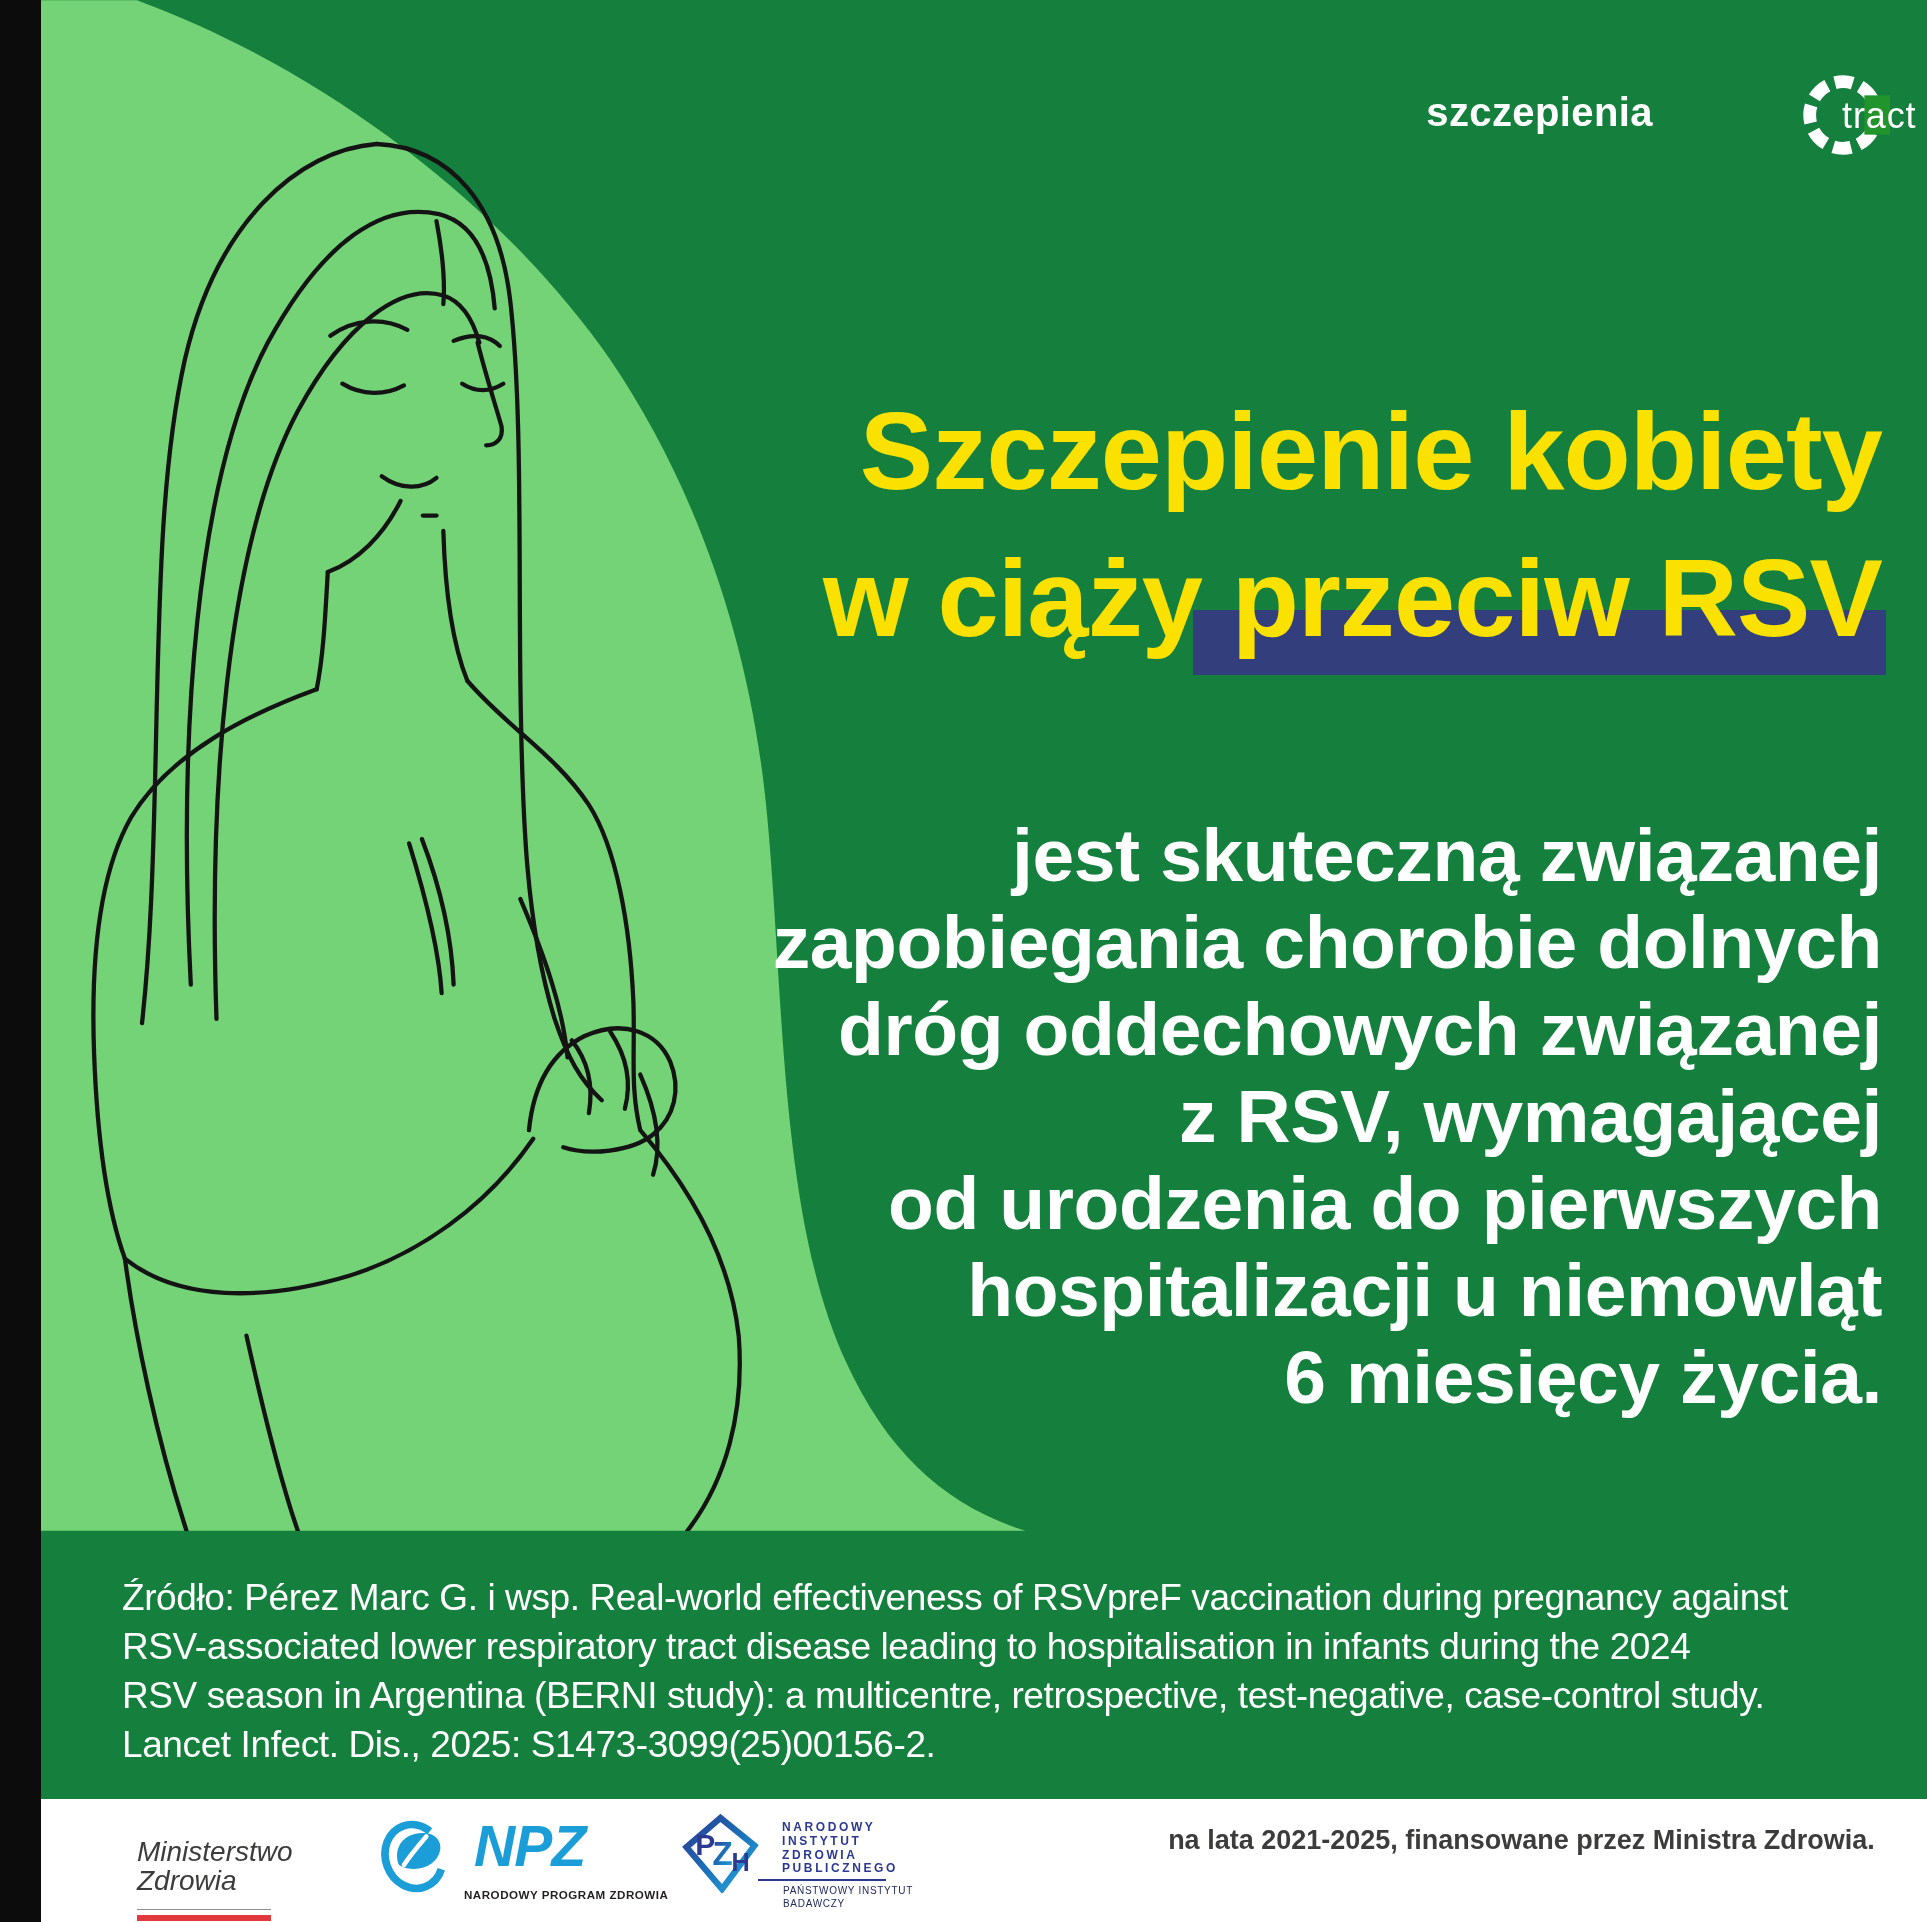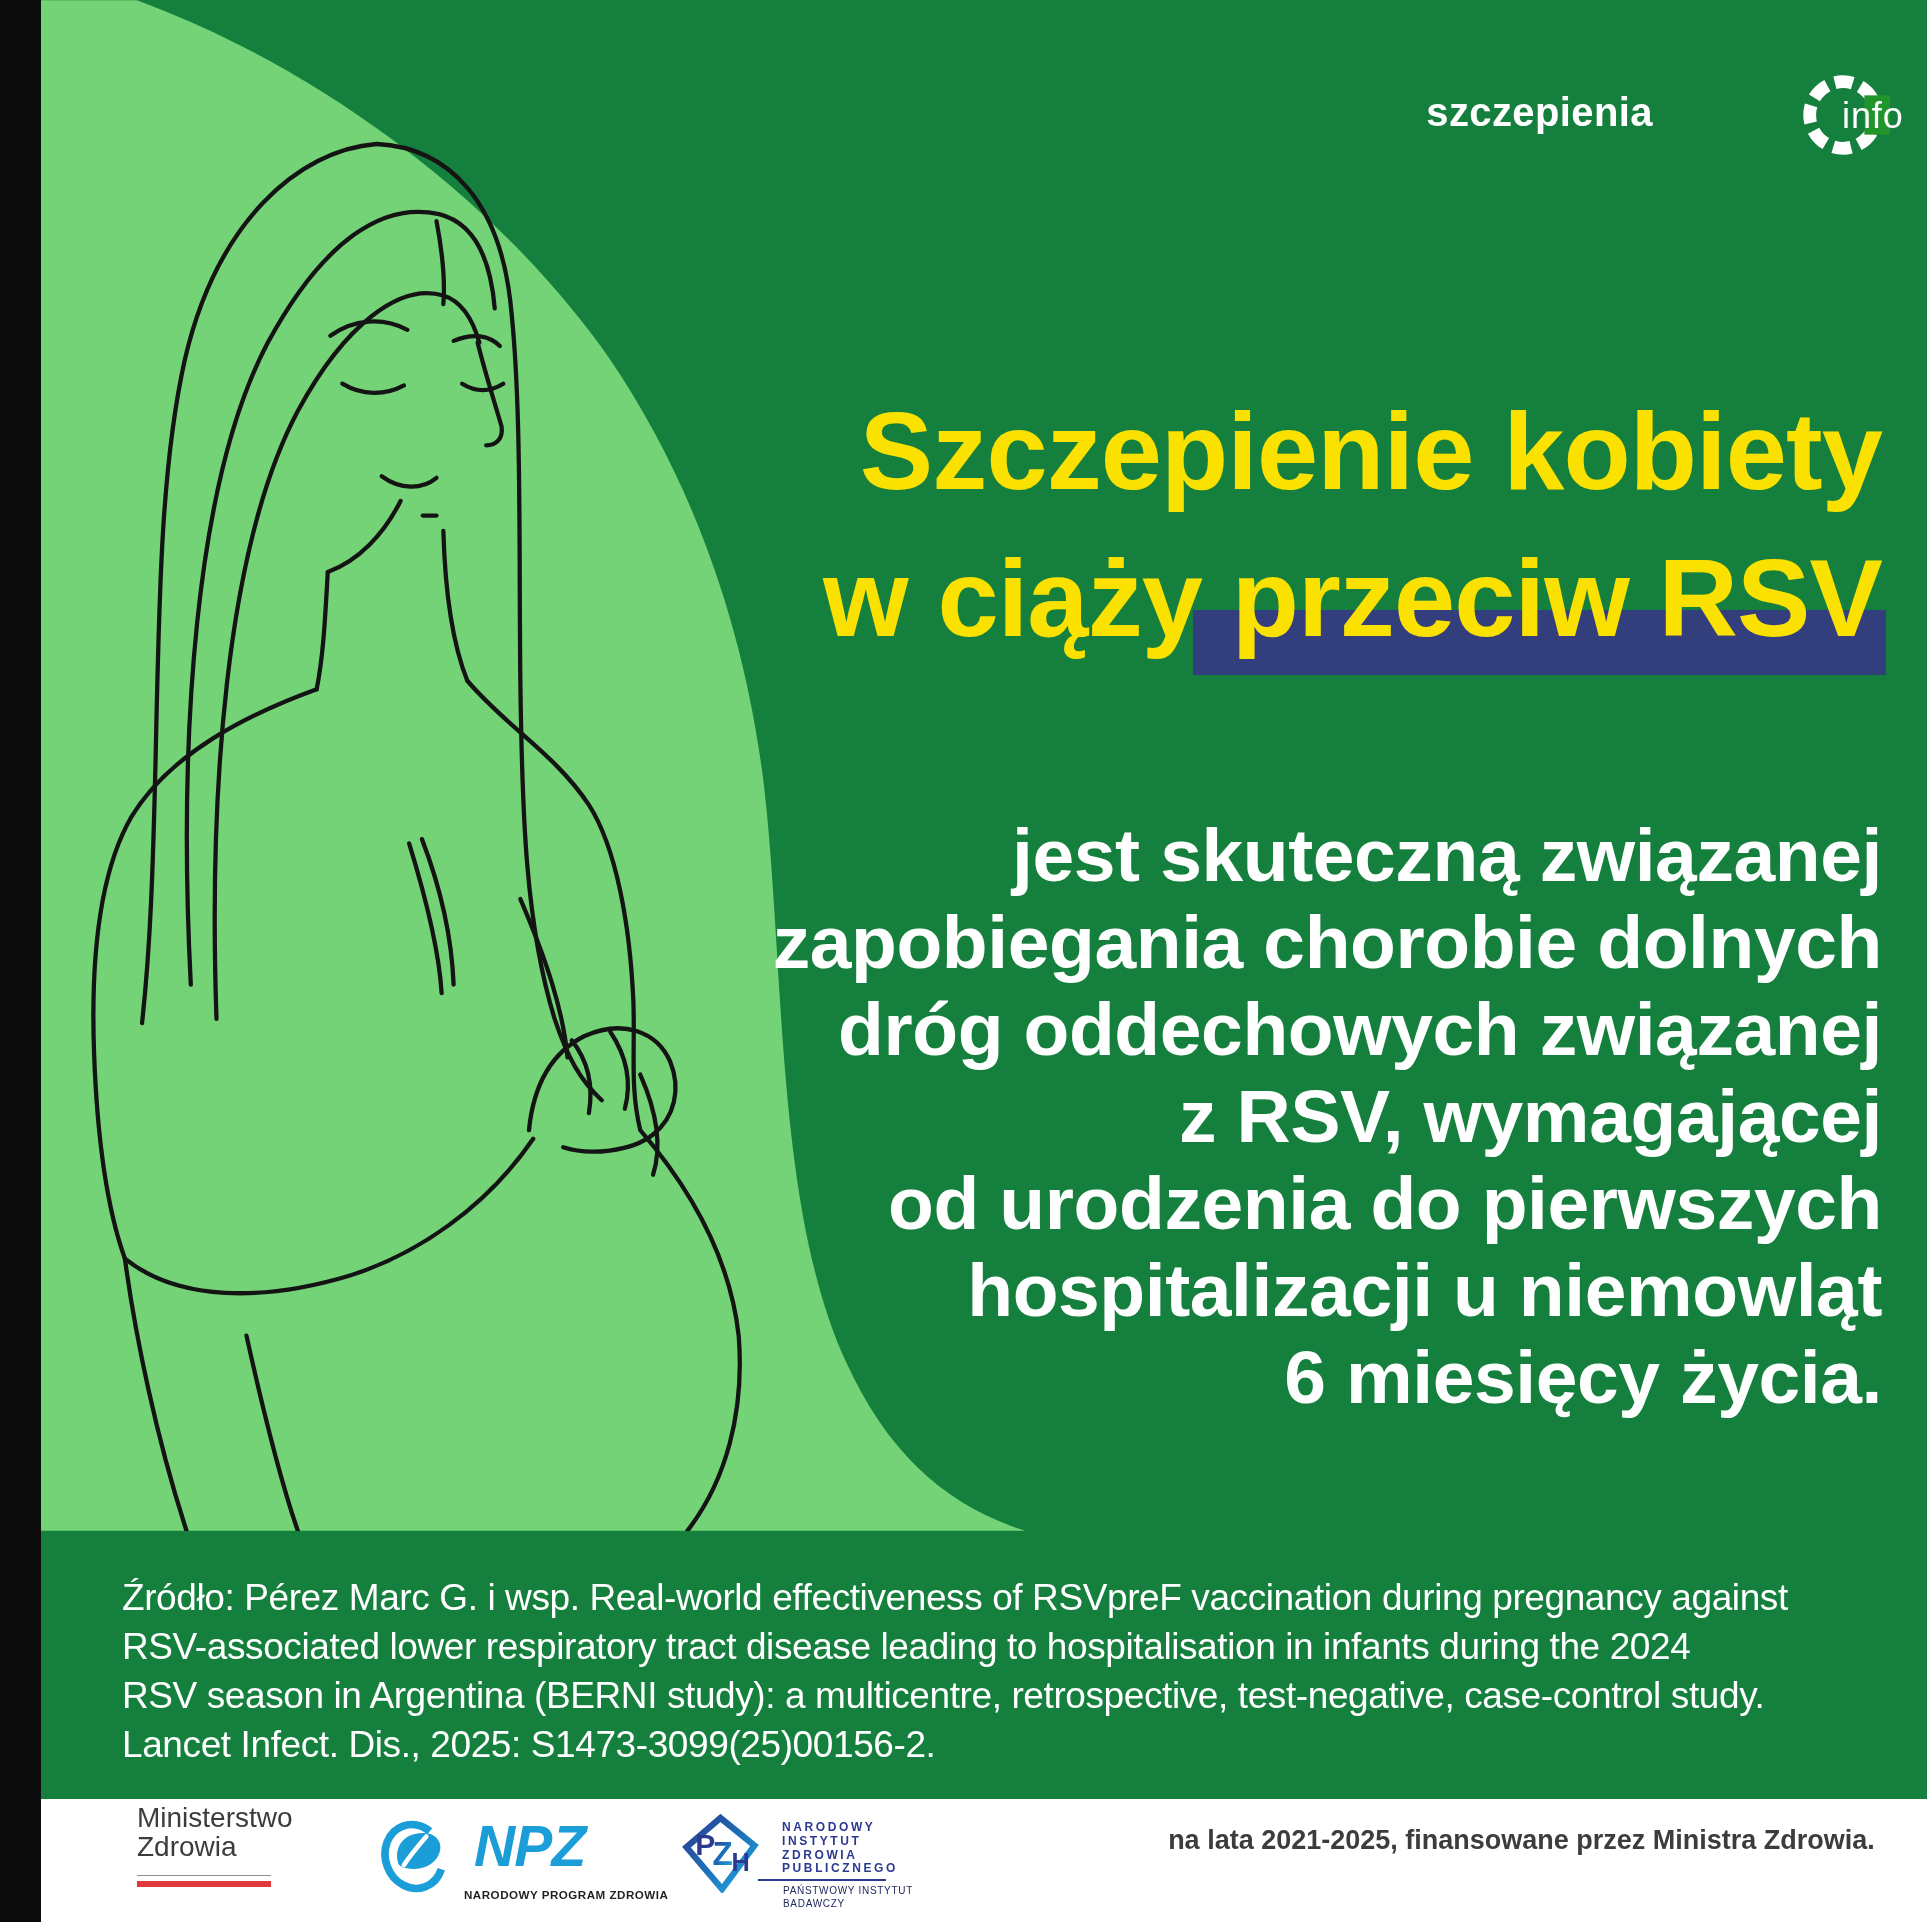--- a/index.html
+++ b/index.html
@@ -40,21 +40,21 @@
   .source{
     position:absolute;left:81px;top:1573px;width:1815px;
     color:#ffffff;font-size:37px;font-weight:400;line-height:49px;
     letter-spacing:-0.4px;z-index:2;
   }
   
   .footer{
     position:absolute;left:0;top:1799px;width:1927px;height:123px;
     background:#ffffff;z-index:3;
   }
-  .mz{position:absolute;left:96px;top:4px;width:223px;}
+  .mz{position:absolute;left:96px;top:38px;width:223px;font-style:italic;}
   .mz-name{color:#3c3c3b;font-size:28px;line-height:29px;font-weight:400;}
   .mz-rule{margin-top:13.7px;width:134px;height:1.7px;background:#8f8f8f;}
   .mz-red{margin-top:4.3px;width:134px;height:6.8px;background:#e0393e;}
   .npz{position:absolute;left:336px;top:19px;width:257px;height:86px;}
   .npz-acronym{
     position:absolute;left:97px;top:-5.1px;color:#1b9dd8;
     font-size:57px;font-weight:700;font-style:italic;letter-spacing:-0.9px;
   }
   .npz-tagline{
     position:absolute;left:87px;top:70px;color:#231f20;
@@ -133,21 +133,21 @@
       <path d="M 240,1560 C 260,1650 280,1730 300,1788"></path>
     </g>
   </svg>
 
   <div class="brand">
     <span class="brand-text">szczepienia</span>
     <svg class="brand-ring" width="94" height="94" viewBox="0 0 110 110">
       <circle cx="55" cy="55" r="39" fill="none" stroke="#ffffff" stroke-width="15" pathLength="100" stroke-dasharray="8.6 3.9" transform="rotate(-14 55 55)"></circle>
       <rect x="80" y="32" width="35" height="46" fill="#21942c"></rect>
     </svg>
-    <span class="brand-info">info</span>
+    <span class="brand-info">tract</span>
   </div>
 
   <div class="headline-bar"></div>
   <div class="headline">
     <div>Szczepienie kobiety</div>
     <div>w ciąży przeciw RSV</div>
   </div>
 
   <div class="bodycopy">
     <div>jest skuteczną związanej</div>

